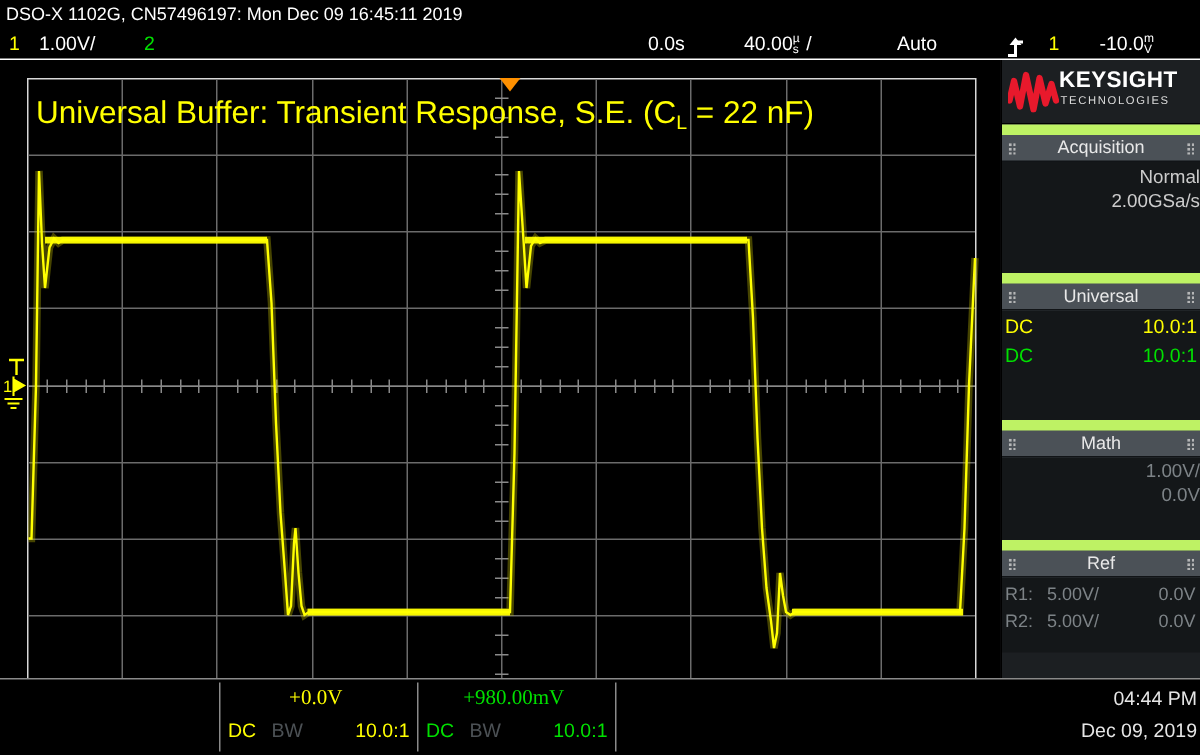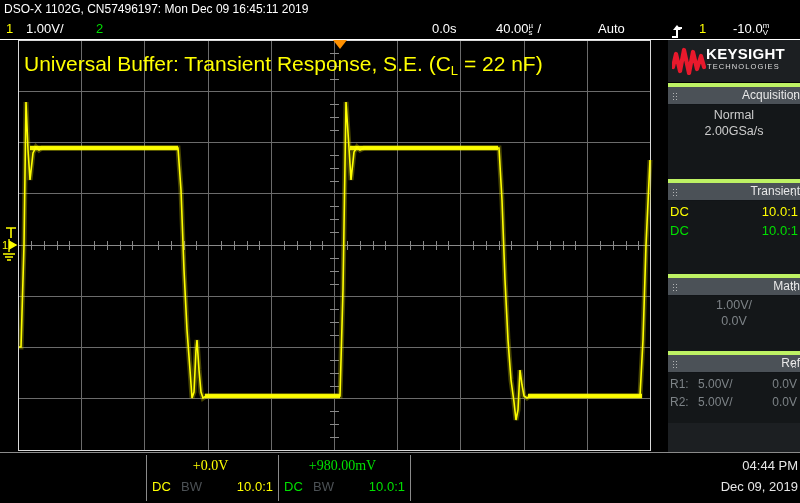--- a/index.html
+++ b/index.html
@@ -61,21 +61,21 @@
     font-size: 8px;
     line-height: 7px;
     text-align: left;
   }
   .stackunit .u1 { position:absolute; left:0; top:-1px; }
   .stackunit .u2 { position:absolute; left:0; top:6px; }
 
   
   .wavearea {
     position: absolute;
-    left: 0; top: 40px;
+    left: 0; top: 52px;
     width: 663px; height: 412px;
     background: #000;
     overflow: hidden;
   }
   .gridcanvas {
     position: absolute; left: 0; top: 0;
   }
 
   .annot-title {
     position: absolute;
@@ -138,45 +138,45 @@
     color: #dddddd;
     font-size: 7.5px;
     letter-spacing: 1.1px;
     font-family: "Liberation Sans", sans-serif;
   }
 
   .sb-header {
     position: relative;
     height: 17px;
     background: #4b5157;
-    border-top: 4px solid #bef264;
+    border-top: 7px solid #bef264;
     border-bottom: 1px solid #111417;
     color: #e8e8e8;
     font-size: 12px;
     line-height: 17px;
-    text-align: right;
+    text-align: center;
     font-family: "Liberation Sans", sans-serif;
   }
   .grip {
     position: absolute; top: 5px;
     width: 5px; height: 8px;
     background-image:
       radial-gradient(#c8c8c8 40%, transparent 41%);
     background-size: 3px 3px;
     opacity: .85;
   }
   .grip.l { left: 4px; }
   .grip.r { right: 4px; }
 
   .sb-body {
     background: #141719;
     color: #cccccc;
     font-size: 12.5px;
     font-family: "Liberation Sans", sans-serif;
-    text-align: center;
+    text-align: right;
     padding: 2px 0 2px 0;
   }
   .sb-body .row { line-height: 16px; }
   .sb-dim { color: #7d8387; }
 
   .sb-chrow {
     position: relative;
     height: 19px;
     line-height: 19px;
     font-size: 13px;
@@ -425,21 +425,21 @@
     </div>
     <div class="sb-body" style="height:48px;">
       <div class="row">Normal</div>
       <div class="row">2.00GSa/s</div>
     </div>
 
     <div class="sb-spacer" style="height:22px;"></div>
 
     <div class="sb-header">
       <span class="grip l"></span>
-      <span>Transient</span>
+      <span>Universal</span>
       <span class="grip r"></span>
     </div>
     <div class="sb-body" style="height:56px; padding-top:1px;">
       <div class="sb-chrow" style="color:#ffff00;">
         <span class="lt">DC</span>
         <span class="rt">10.0:1</span>
       </div>
       <div class="sb-chrow" style="color:#00e000;">
         <span class="lt">DC</span>
         <span class="rt">10.0:1</span>

